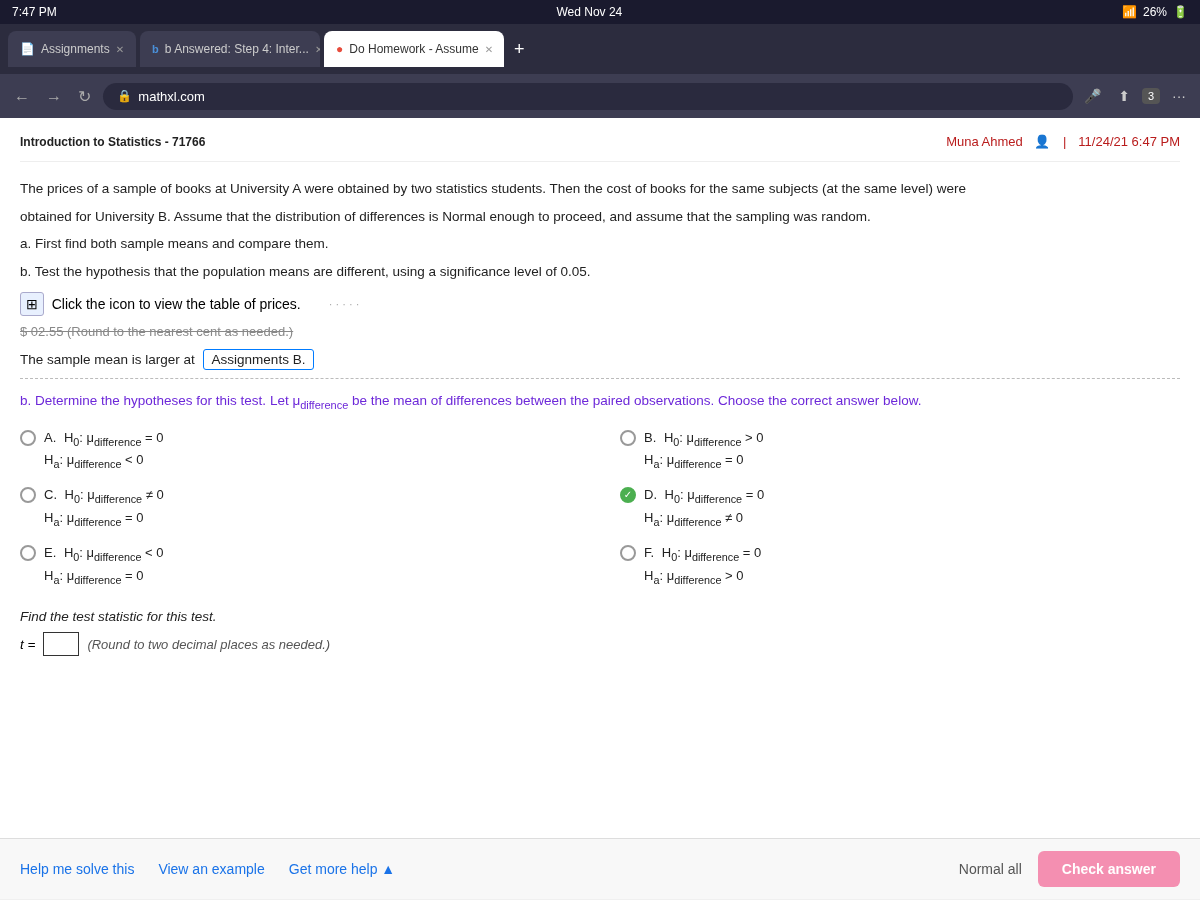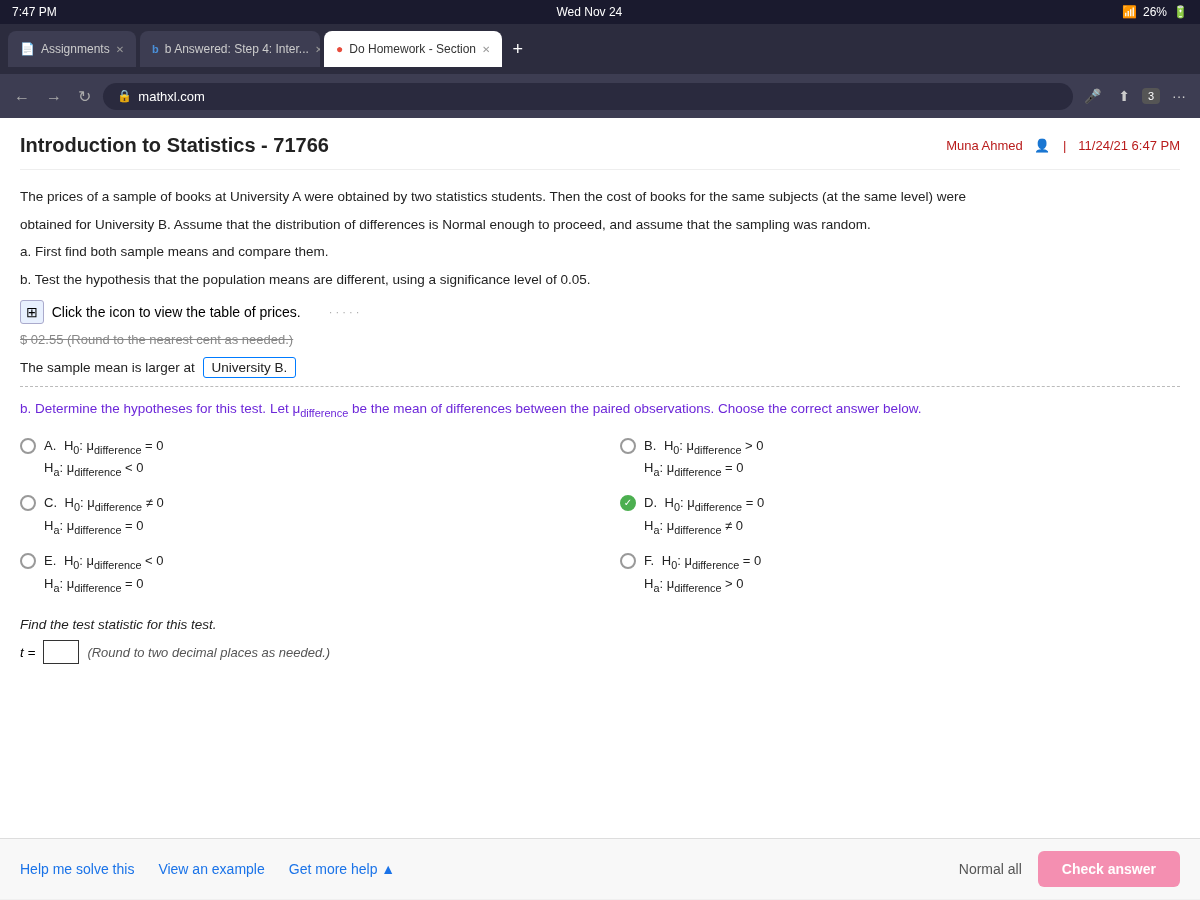--- a/index.html
+++ b/index.html
@@ -116,21 +116,21 @@
     }
 
     .page-header {
       display: flex;
       justify-content: space-between;
       align-items: center;
       margin-bottom: 16px;
       padding-bottom: 12px;
       border-bottom: 1px solid #eee;
     }
-    .course-title { font-size: 20px; font-weight: 600; color: #222; }
+    .course-title { font-size: 12px; font-weight: 600; color: #222; }
     .header-right { display: flex; align-items: center; gap: 12px; font-size: 13px; color: #b91c1c; }
     .user-name { font-weight: 500; }
 
     .problem-text {
       font-size: 13.5px;
       color: #222;
       line-height: 1.6;
       margin-bottom: 10px;
     }
     .problem-text p { margin-bottom: 6px; }
@@ -294,21 +294,21 @@
       <span>Assignments</span>
       <span class="tab-close">✕</span>
     </div>
     <div class="tab">
       <span style="font-weight:bold;font-size:11px;color:#4a90d9;">b</span>
       <span>b Answered: Step 4: Inter...</span>
       <span class="tab-close">✕</span>
     </div>
     <div class="tab active">
       <span style="color:#e74c3c;font-size:12px;">●</span>
-      <span>Do Homework - Section</span>
+      <span>Do Homework - Assume</span>
       <span class="tab-close">✕</span>
     </div>
     <span class="tab-add">+</span>
   </div>
 </div>
 
 <div class="address-bar-row">
   <span class="nav-btn">←</span>
   <span class="nav-btn">→</span>
   <span class="nav-btn">↻</span>
@@ -349,21 +349,21 @@
     <span style="margin-left: 20px; color: #aaa; font-size: 11px;">· · · · ·</span>
   </div>
 
   <div class="strikethrough-text">
     <span>$ 02.55  (Round to the nearest cent as needed.)</span>
   </div>
 
 
   <p class="section-label">
     <span>The sample mean is larger at</span>
-    <span class="highlight-box">University B.</span>
+    <span class="highlight-box">Assignments B.</span>
   </p>
 
   <hr class="dotted-line">
 
   <div class="hypothesis-section">
     <p class="hypothesis-intro">
       <span>b. Determine the hypotheses for this test. Let μ</span><sub style="font-size:11px;">difference</sub>
       <span>be the mean of differences between the paired observations. Choose the correct answer below.</span>
     </p>
 

